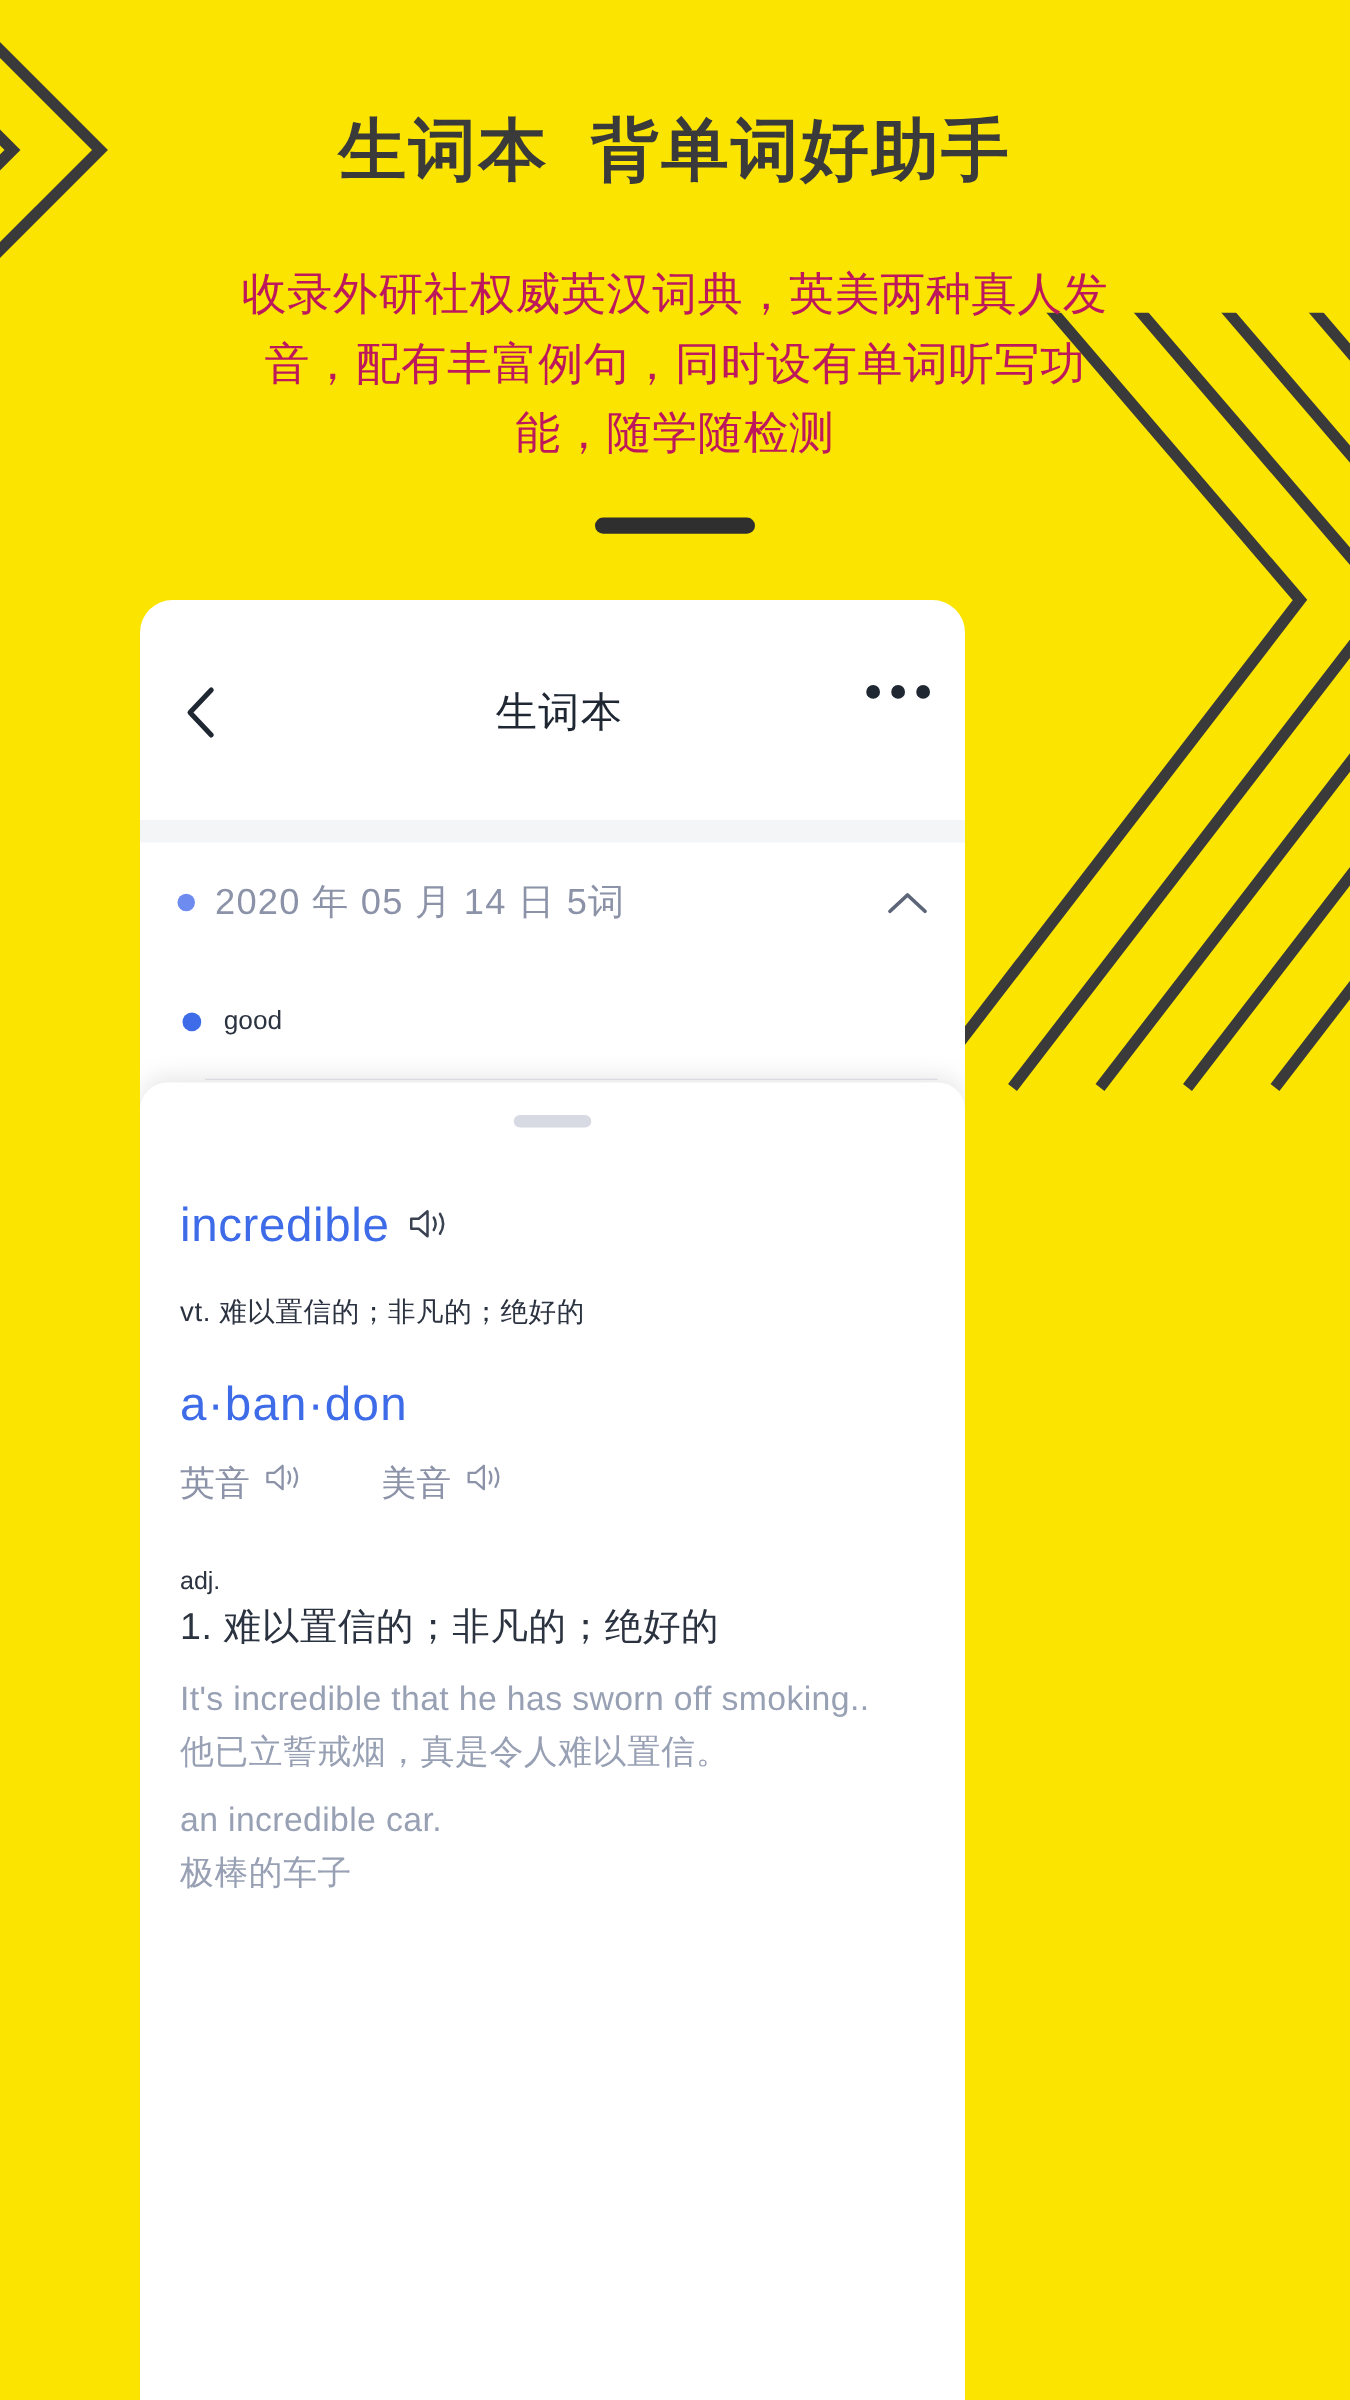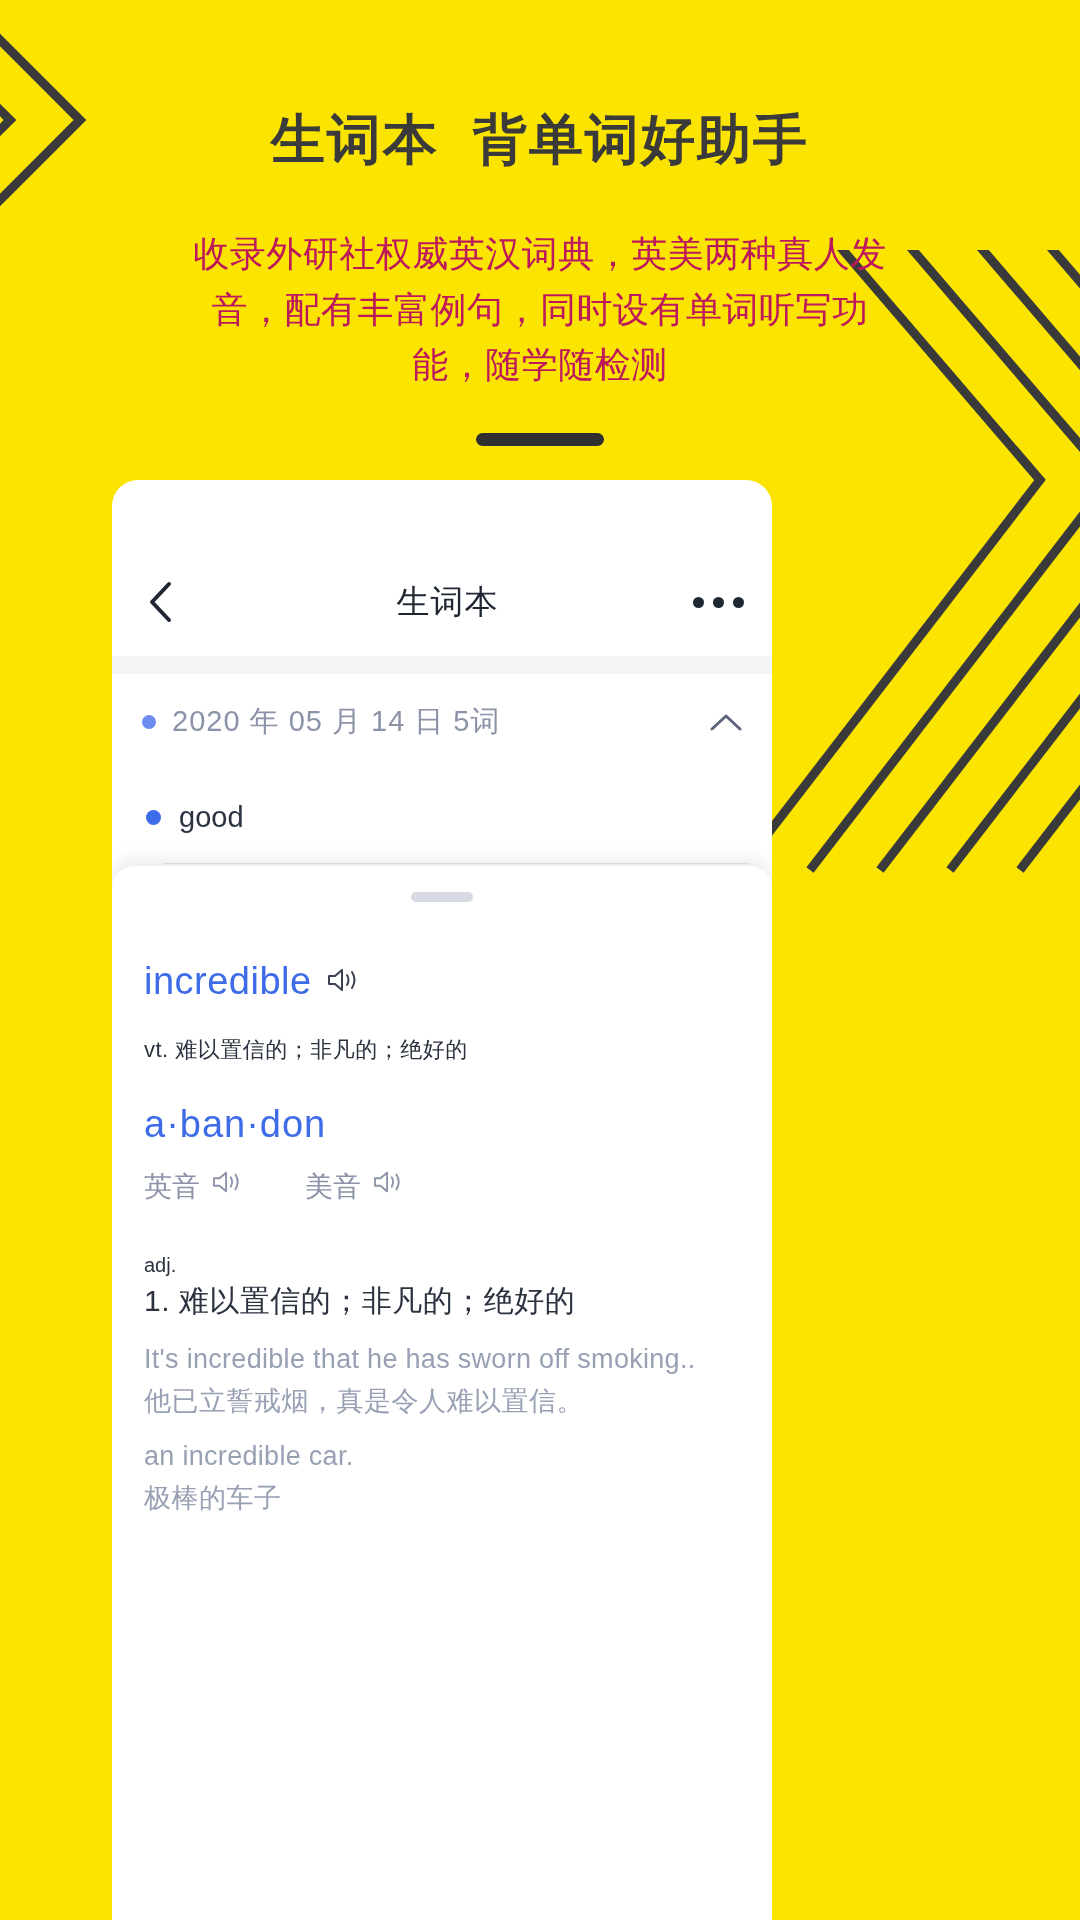--- a/index.html
+++ b/index.html
@@ -21,21 +21,21 @@
     pointer-events: none;
     overflow: hidden;
   }
   .deco-tl { left: -40px; top: -30px; width: 420px; height: 420px; }
   .deco-tr { right: -60px; top: 250px; width: 520px; height: 760px; }
 
   
   .hero {
     position: absolute;
     left: 0; right: 0;
-    top: 107px;
+    top: 88px;
     text-align: center;
     z-index: 3;
   }
   .hero-title {
     font-size: 54px;
     font-weight: bold;
     color: #3A3A3A;
     letter-spacing: 2px;
     line-height: 1.2;
     margin: 0;
@@ -69,21 +69,21 @@
     overflow: hidden;
     z-index: 4;
     box-shadow: 0 0 0 0 rgba(0,0,0,0);
   }
 
   
   .navbar {
     height: 108px;
     position: relative;
     display: flex;
-    align-items: center;
+    align-items: flex-start;
     background: #ffffff;
     margin-top: 68px;
     padding-left: 11px;
   }
   .nav-back {
     position: absolute;
     left: 26px;
     width: 44px; height: 44px;
     display: flex; align-items: center; justify-content: center;
   }
@@ -152,21 +152,21 @@
     border-radius: 50%;
     background: #3E6BE8;
     margin-right: 18px;
     flex: 0 0 auto;
   }
   .word-row .spacer {
     width: 33px;
     flex: 0 0 auto;
   }
   .word-text {
-    font-size: 29px;
+    font-size: 21px;
     color: #2B3240;
   }
   .word-text.link { color: #3E6BE8; }
   .row-divider {
     position: absolute;
     left: 52px; right: 22px;
     bottom: 0;
     height: 1px;
     background: #E6E8EE;
   }

